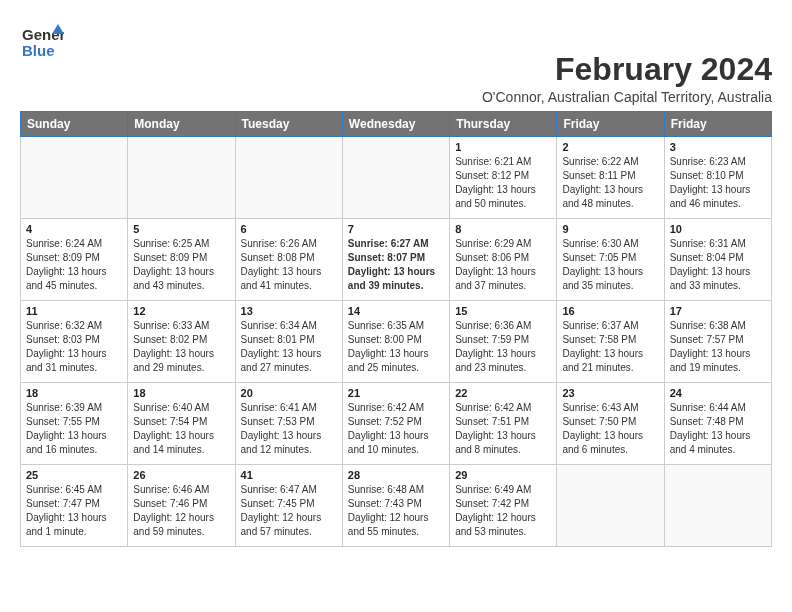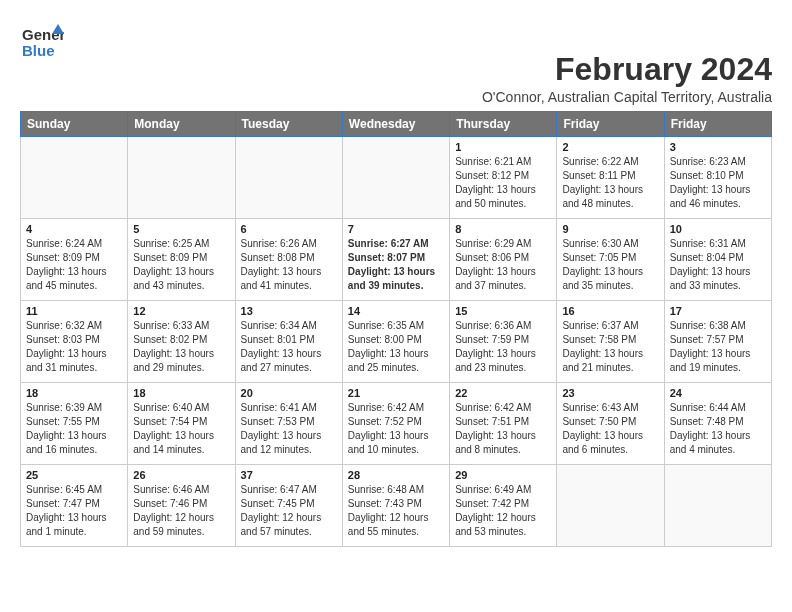--- a/index.html
+++ b/index.html
@@ -302,21 +302,21 @@
 and 1 minute.</div>
           </td>
           <td>
             <span class="day-num">26</span>
             <div class="day-info" style="white-space: pre-line;">Sunrise: 6:46 AM
 Sunset: 7:46 PM
 Daylight: 12 hours
 and 59 minutes.</div>
           </td>
           <td>
-            <span class="day-num">37</span>
+            <span class="day-num">41</span>
             <div class="day-info" style="white-space: pre-line;">Sunrise: 6:47 AM
 Sunset: 7:45 PM
 Daylight: 12 hours
 and 57 minutes.</div>
           </td>
           <td>
             <span class="day-num">28</span>
             <div class="day-info" style="white-space: pre-line;">Sunrise: 6:48 AM
 Sunset: 7:43 PM
 Daylight: 12 hours

